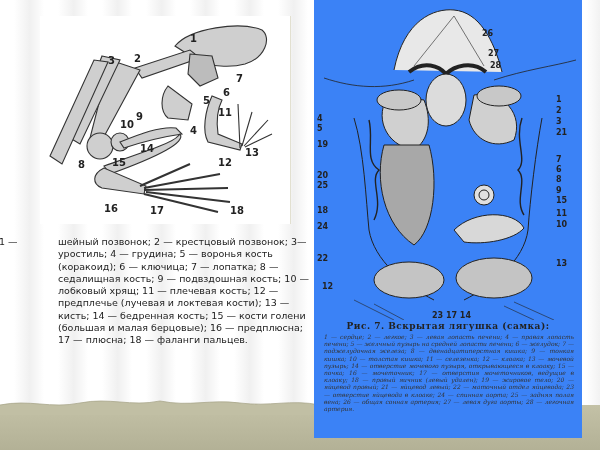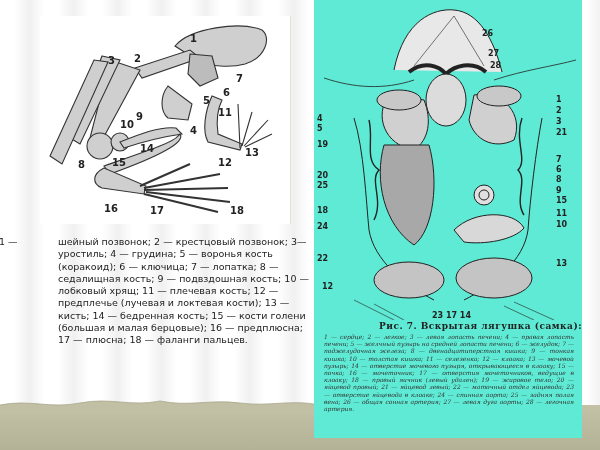--- a/index.html
+++ b/index.html
@@ -26,26 +26,26 @@
   .drape-edge { position:absolute; left:0; top:395px; width:320px; height:20px; }
 
   .left-figure {
     position:absolute; left:40px; top:16px; width:250px; height:208px;
     background:#ffffff; border-right:1px solid #e2e0d0;
   }
   .left-figure svg { width:100%; height:100%; }
 
   .right-figure {
     position:absolute; left:314px; top:0px; width:268px; height:438px;
-    background:#5eead4;
+    background:#3b82f6;
   }
   .right-figure svg { position:absolute; left:0; top:0; }
 
   .fig-caption-title {
-    position:absolute; left:0; width:268px; top:321px; text-align:right;
+    position:absolute; left:0; width:268px; top:321px; text-align:center;
     font-family:"DejaVu Serif", serif; font-size:9px; font-weight:bold; color:#222;
     letter-spacing:0.5px;
   }
   .fig-caption-body {
     position:absolute; left:10px; width:250px; top:333px;
     font-family:"DejaVu Serif", serif; font-size:6px; line-height:7.2px;
     color:#333; text-align:justify; font-style:italic;
   }
 
   .caption {

